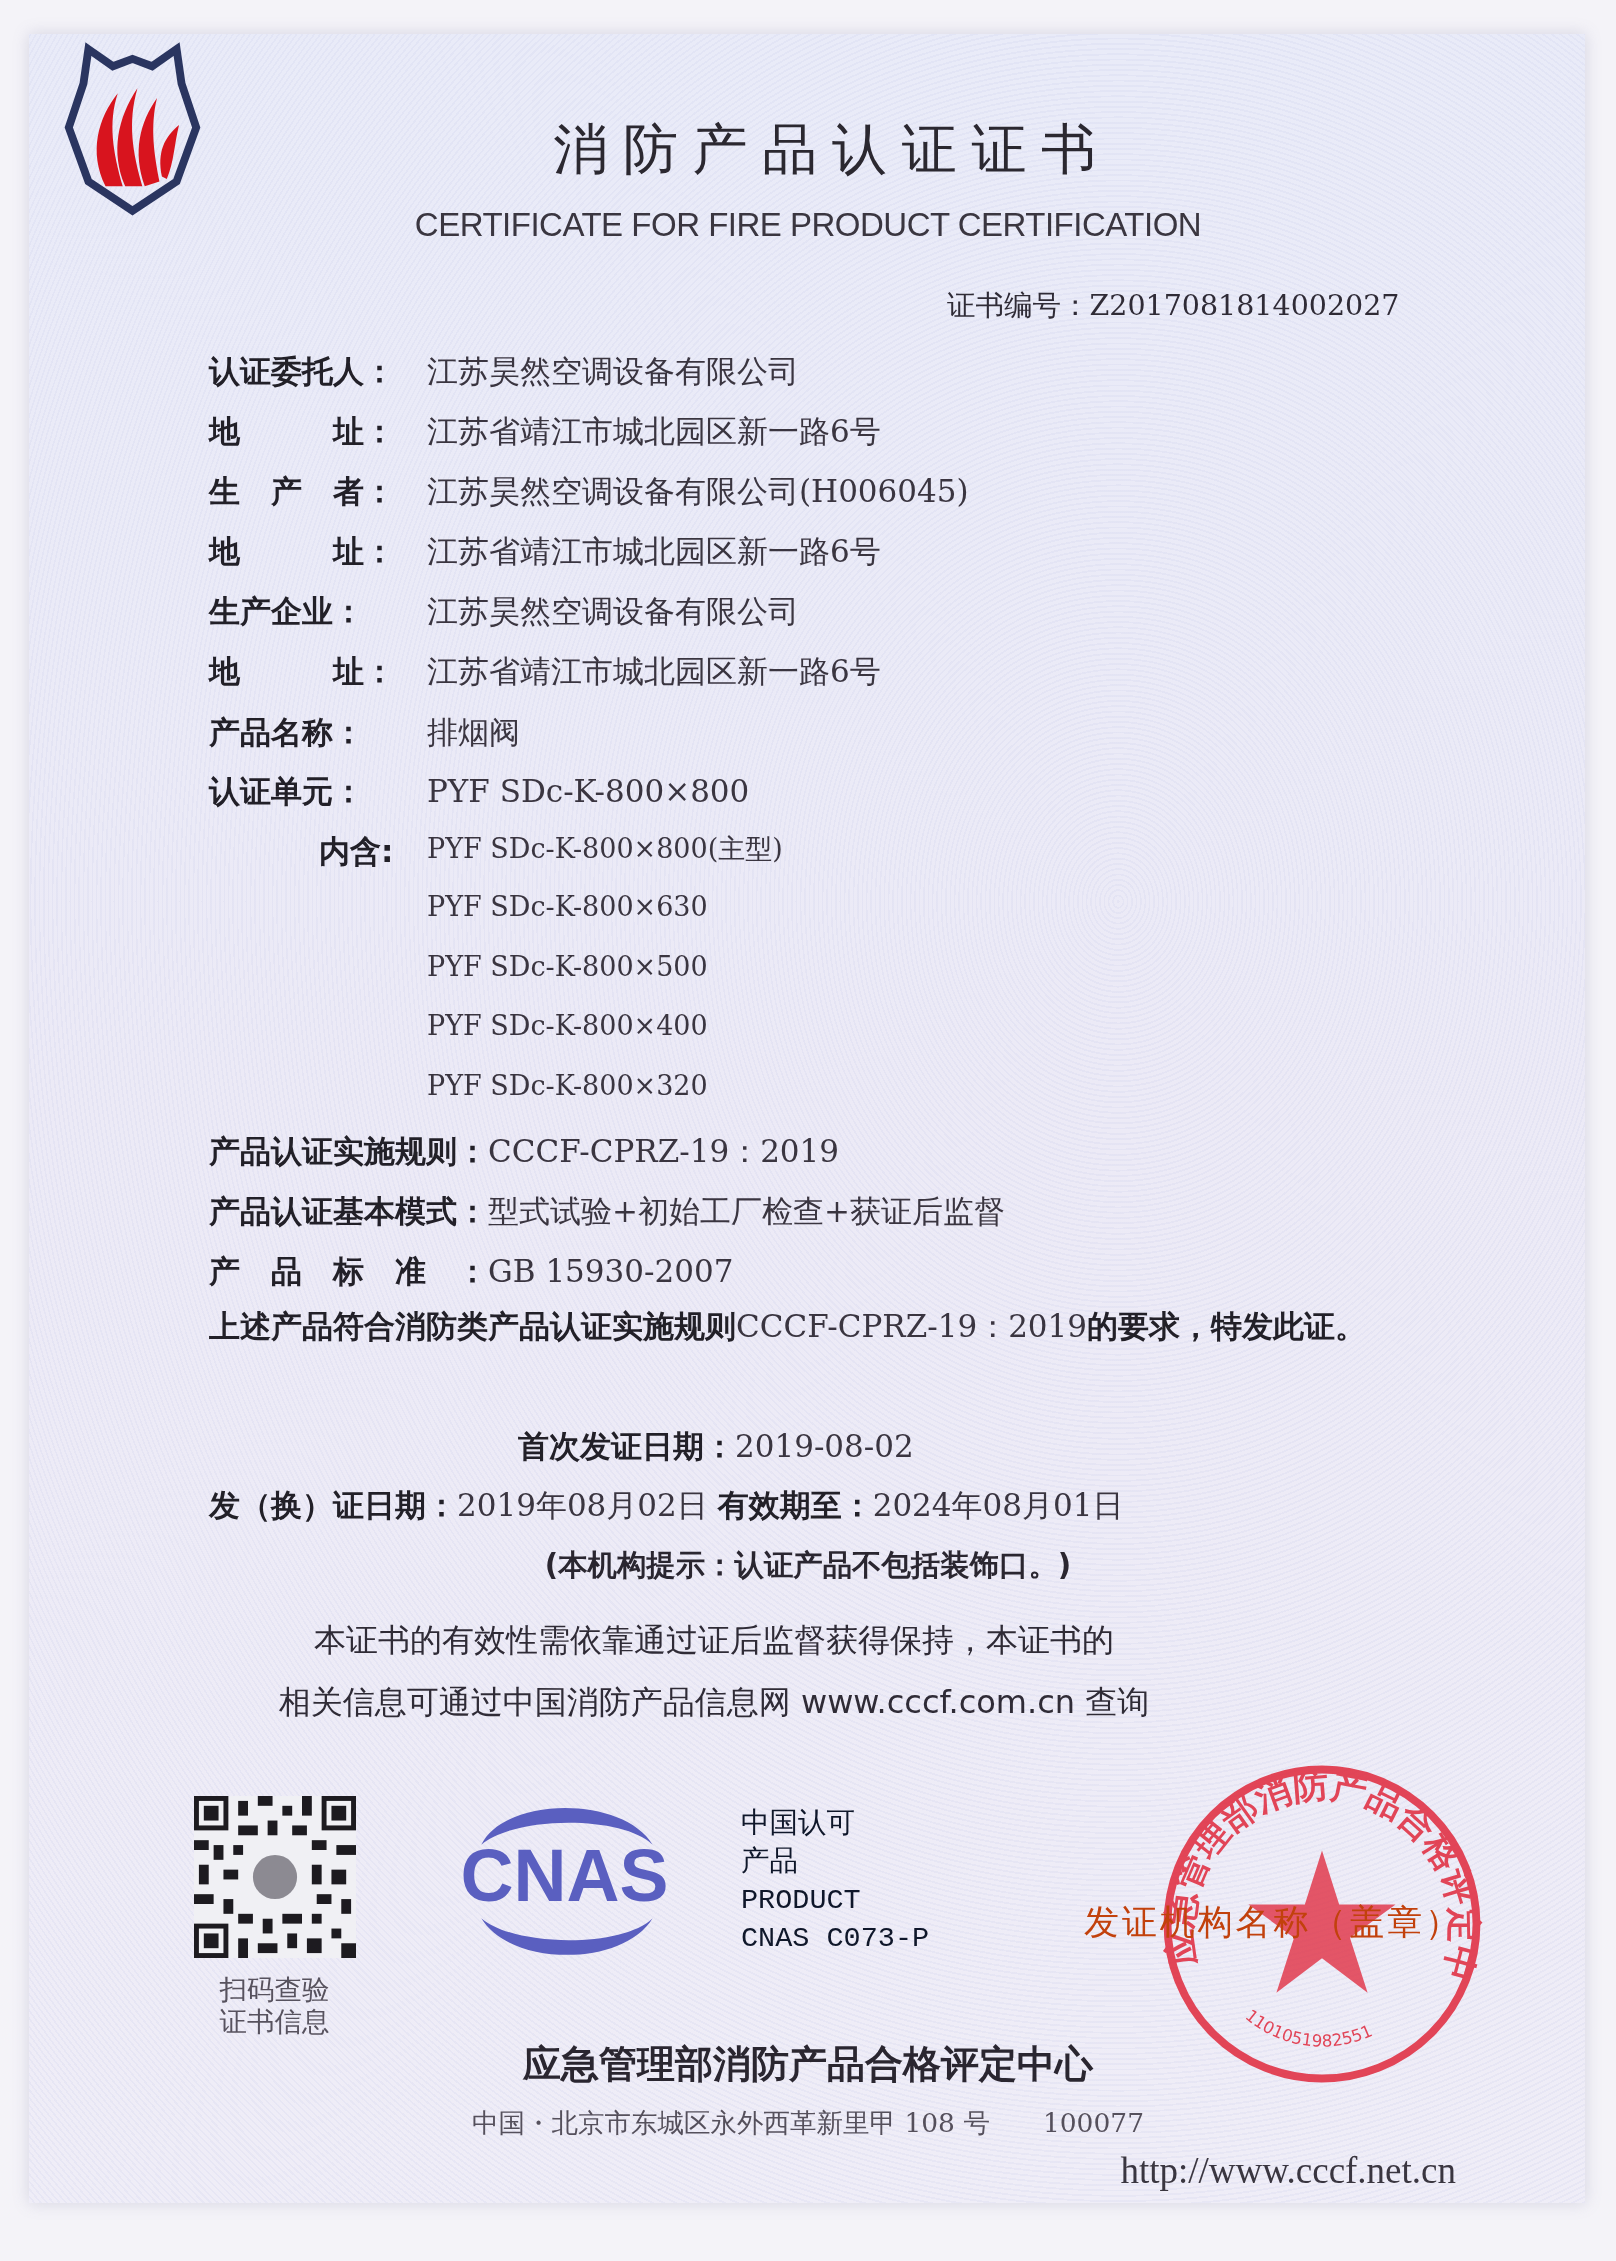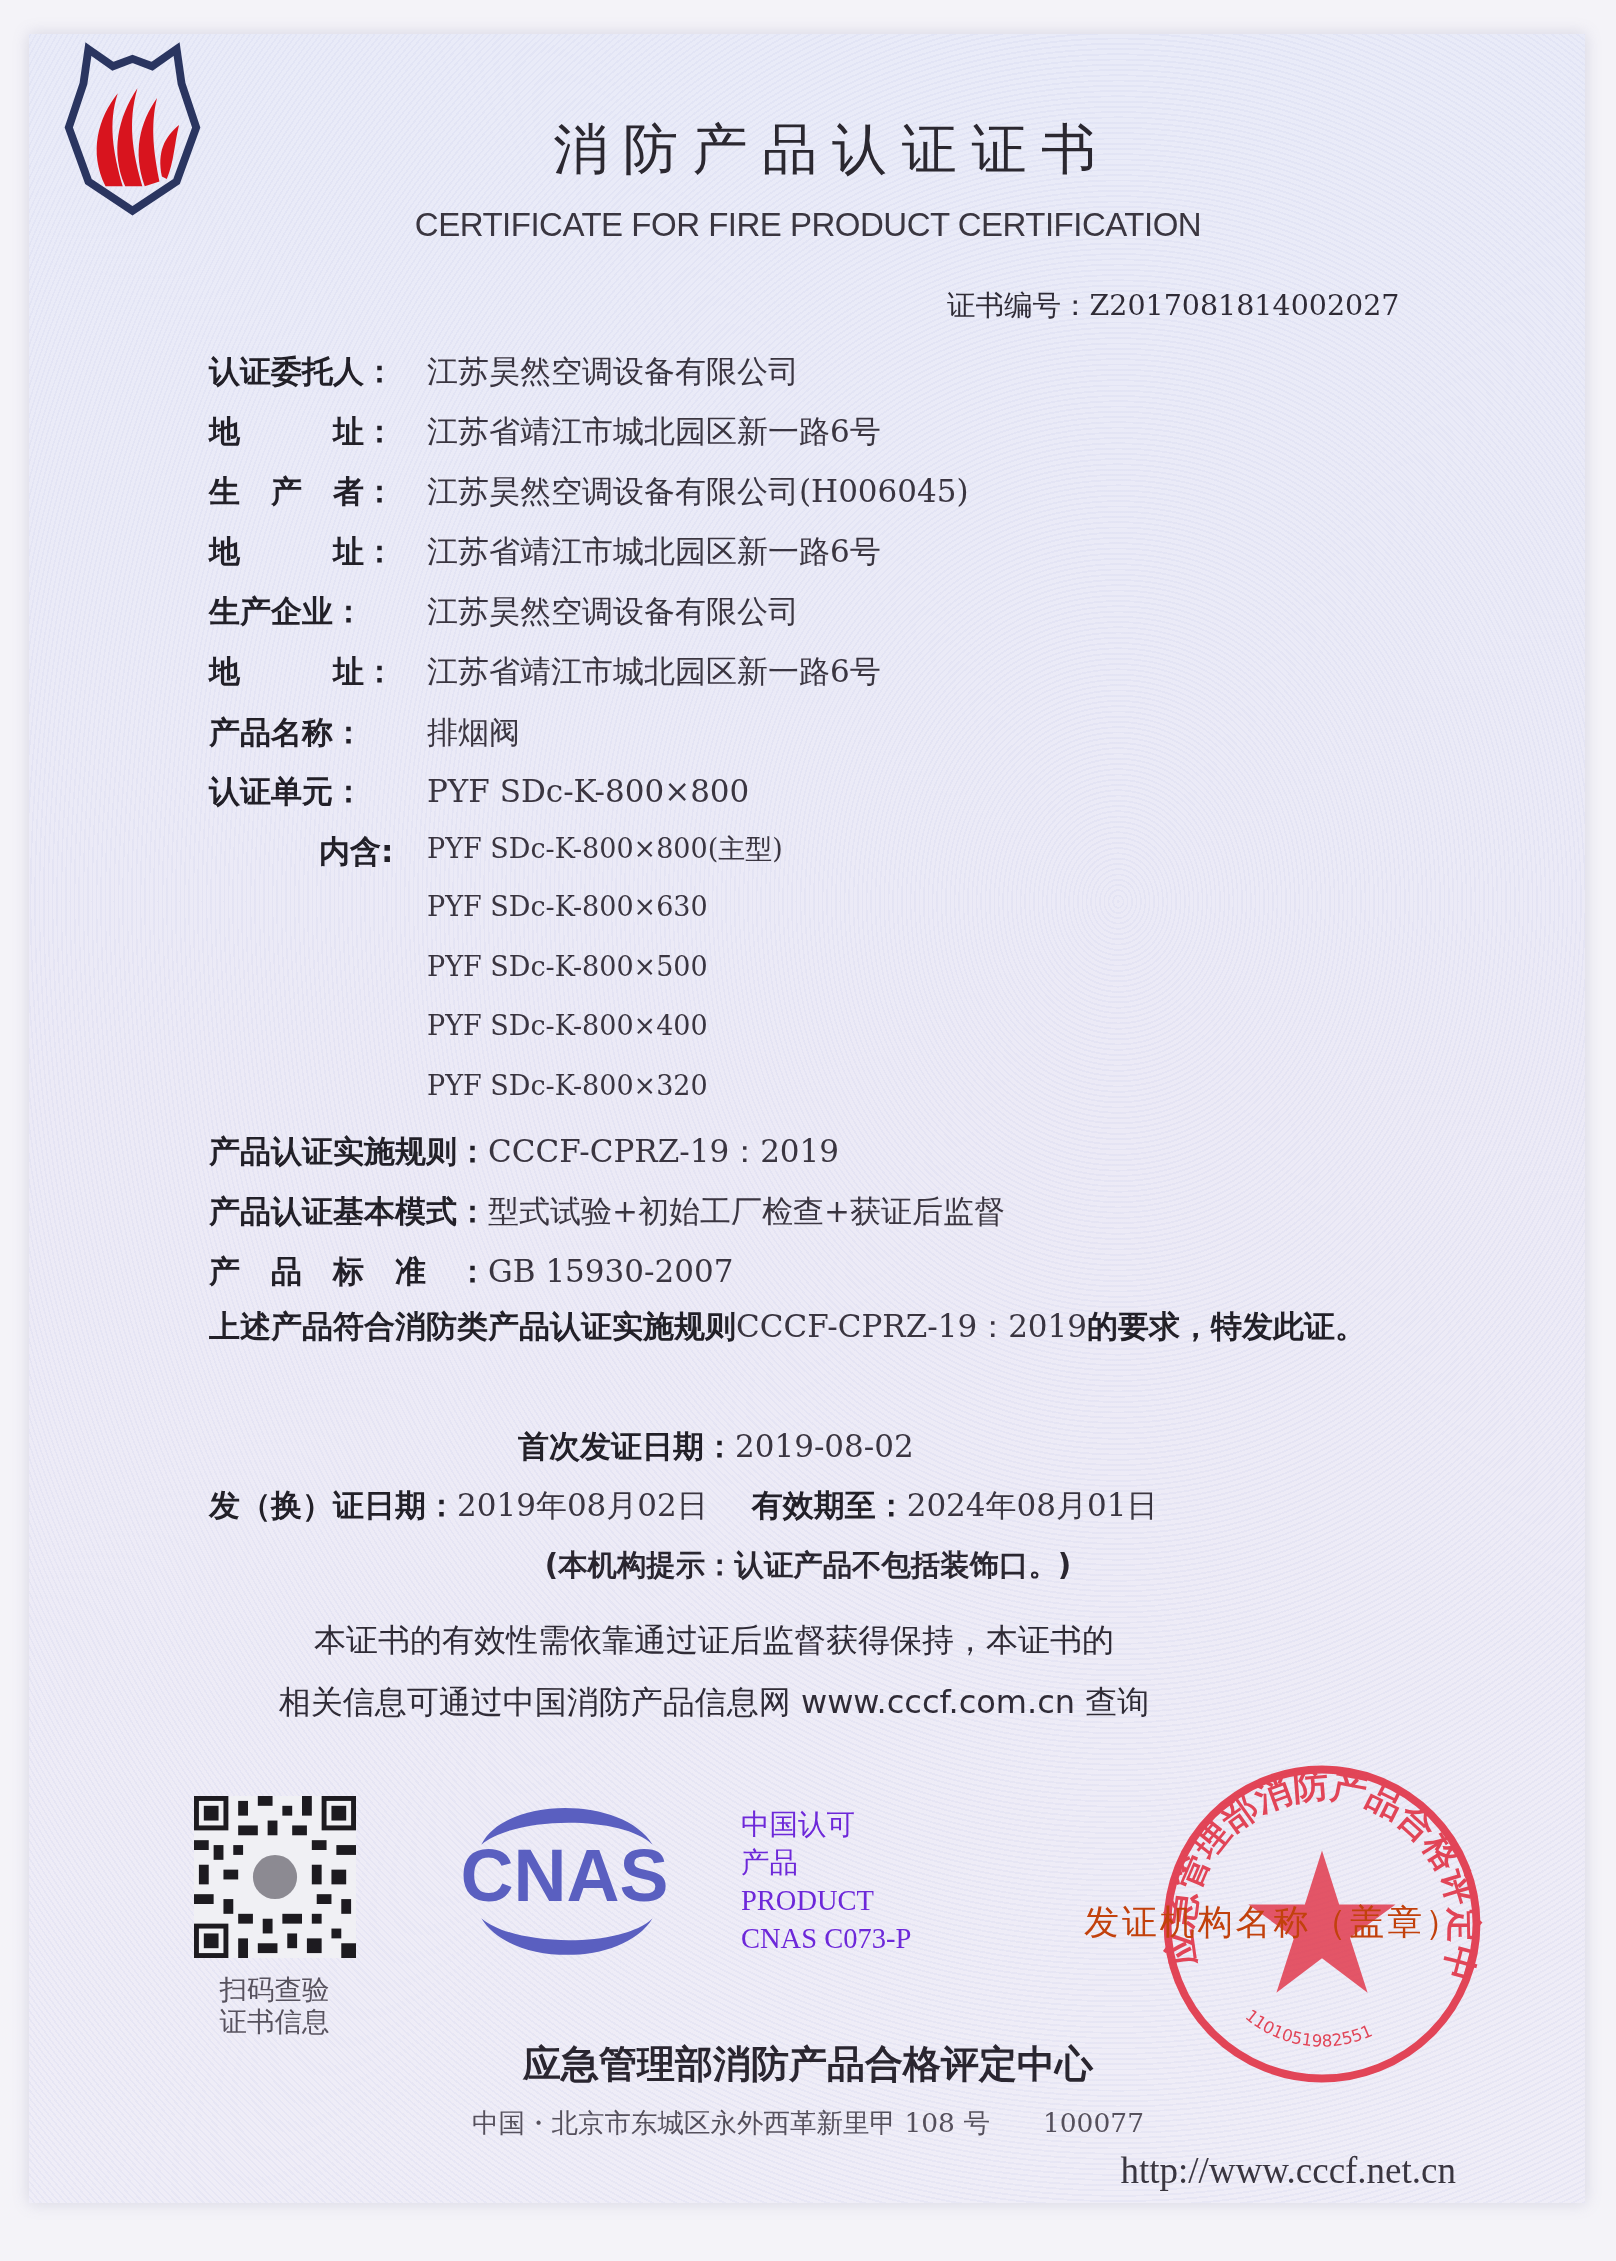--- a/index.html
+++ b/index.html
@@ -34,21 +34,21 @@
   .sublist { position:absolute; left:427px; font-size:27px; color:#3a3540; white-space:nowrap; }
   .stmt { left:209px; top:1295px; width:1197px; font-size:31px; line-height:63px; font-family:"DejaVu Sans", sans-serif; font-weight:bold; color:#222028; }
   .stmt .mono { font-family:"DejaVu Serif", serif; font-weight:normal; color:#3a3540; }
   .center-row { position:absolute; left:0; width:1616px; text-align:center; font-size:31px; white-space:nowrap; }
   .bold { font-family:"DejaVu Sans", sans-serif; font-weight:bold; color:#222028; }
   .note { font-family:"DejaVu Sans", sans-serif; font-size:29.4px; color:#2a2630; }
   .validity { position:absolute; left:0; width:1428px; text-align:center; font-family:"DejaVu Sans", sans-serif; font-size:32px; color:#2f2b36; }
   .qr { left:194px; top:1796px; width:162px; height:162px; }
   .qr-caption { left:201px; top:1973px; width:147px; text-align:center; font-family:"DejaVu Sans", sans-serif; font-size:27.5px; line-height:32px; color:#57525e; }
   .cnas-logo { left:437px; top:1786px; width:255px; height:186px; }
-  .cnas-text { left:741px; top:1806px; font-family:Liberation Serif, serif; font-size:28.5px; line-height:38px; color:#6d28d9; }
+  .cnas-text { left:741px; top:1806px; font-family:Liberation Mono, monospace; font-size:28.5px; line-height:38px; color:#0f172a; }
   .issuer-label { left:1084px; top:1899px; font-family:Liberation Serif, serif; font-size:35px; color:#c2410c; letter-spacing:2.9px; }
   .seal { left:1143px; top:1752px; width:358px; height:344px; opacity:0.85; }
   .org { left:0; width:1616px; top:2039px; text-align:center; font-family:"DejaVu Serif", serif; font-weight:bold; font-size:38px; color:#2a2630; }
   .org-addr { left:0; width:1616px; top:2105px; text-align:center; font-family:"DejaVu Serif", serif; font-size:26.5px; color:#55505c; }
   .org-url { left:0; width:1456px; top:2149px; text-align:right; font-family:"Liberation Serif", serif; font-size:37px; color:#3a3640; }
 </style>
 </head>
 <body>
 
 <div class="paper"></div>
@@ -88,21 +88,21 @@
 <div class="row" style="top:1191px"><span class="lbl">产品认证基本模式：</span><span class="val">型式试验+初始工厂检查+获证后监督</span></div>
 <div class="row" style="top:1251px"><span class="lbl">产　品　标　准　：</span><span class="val">GB 15930-2007</span></div>
 
 <div class="abs stmt">
   <span>上述产品符合消防类产品认证实施规则</span><span class="mono">CCCF-CPRZ-19：2019</span><span>的要求，特发此证。</span>
 </div>
 
 <div class="row" style="top:1426px; left:518px"><span class="lbl">首次发证日期：</span><span class="val">2019-08-02</span></div>
 <div class="row" style="top:1485px">
   <span class="lbl">发（换）证日期：</span><span class="val">2019年08月02日</span>
-  <span class="lbl" style="margin-left:34px">有效期至：</span><span class="val">2024年08月01日</span>
+  <span class="lbl" style="">有效期至：</span><span class="val">2024年08月01日</span>
 </div>
 <div class="center-row note bold" style="top:1546px">(本机构提示：认证产品不包括装饰口。)</div>
 
 <div class="validity" style="top:1619px">本证书的有效性需依靠通过证后监督获得保持，本证书的</div>
 <div class="validity" style="top:1681px">相关信息可通过中国消防产品信息网 www.cccf.com.cn 查询</div>
 
 <svg class="abs qr" viewBox="0 0 33 33">
   <rect x="0" y="0" width="33" height="33" fill="#f0f0f4"></rect>
   <g fill="#1d1b20">
     <rect x="0" y="0" width="7" height="7"></rect>

